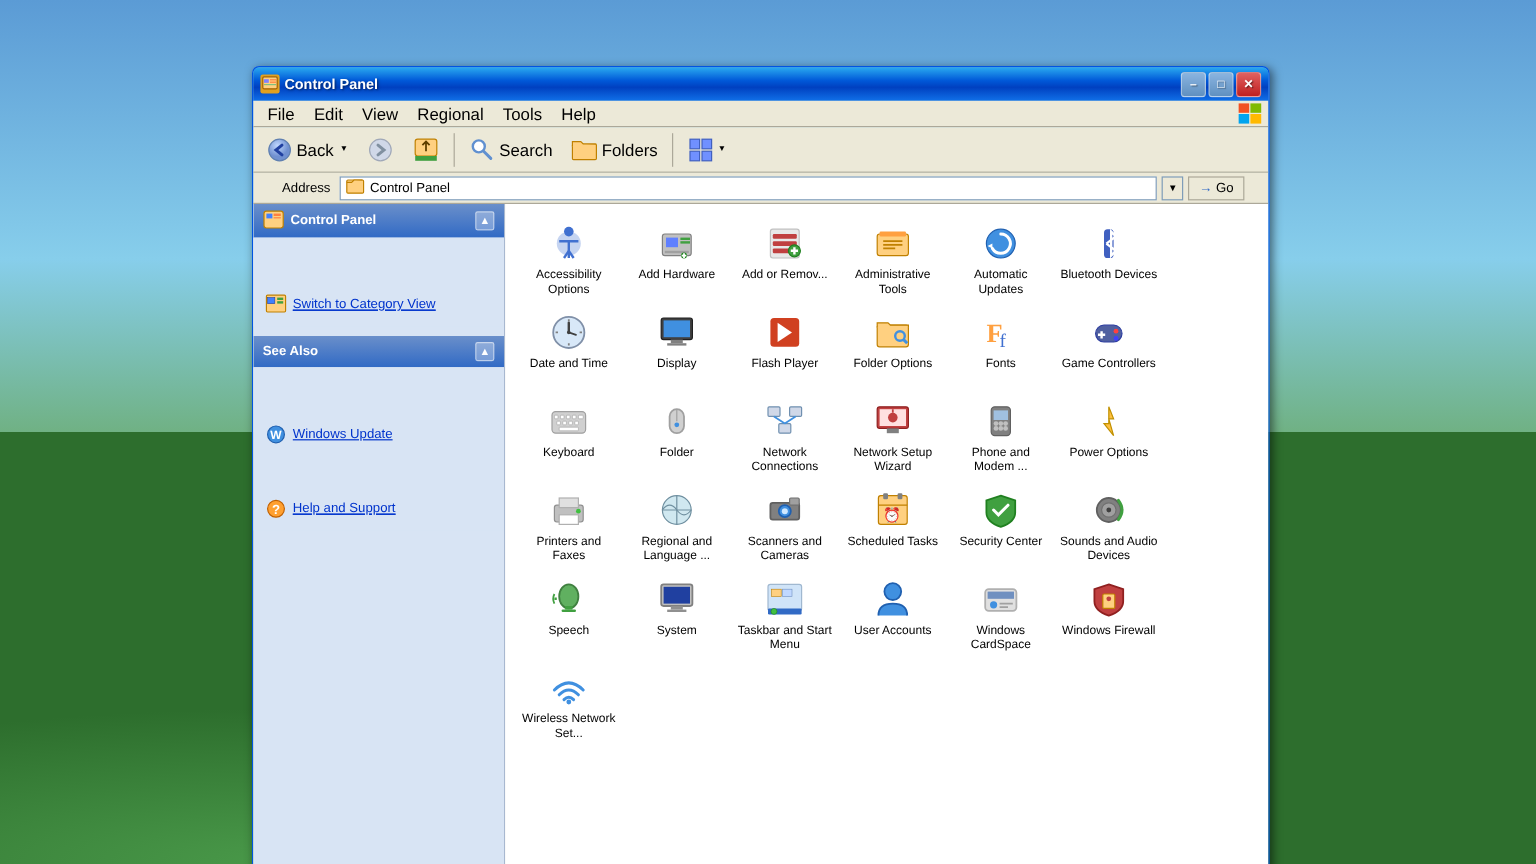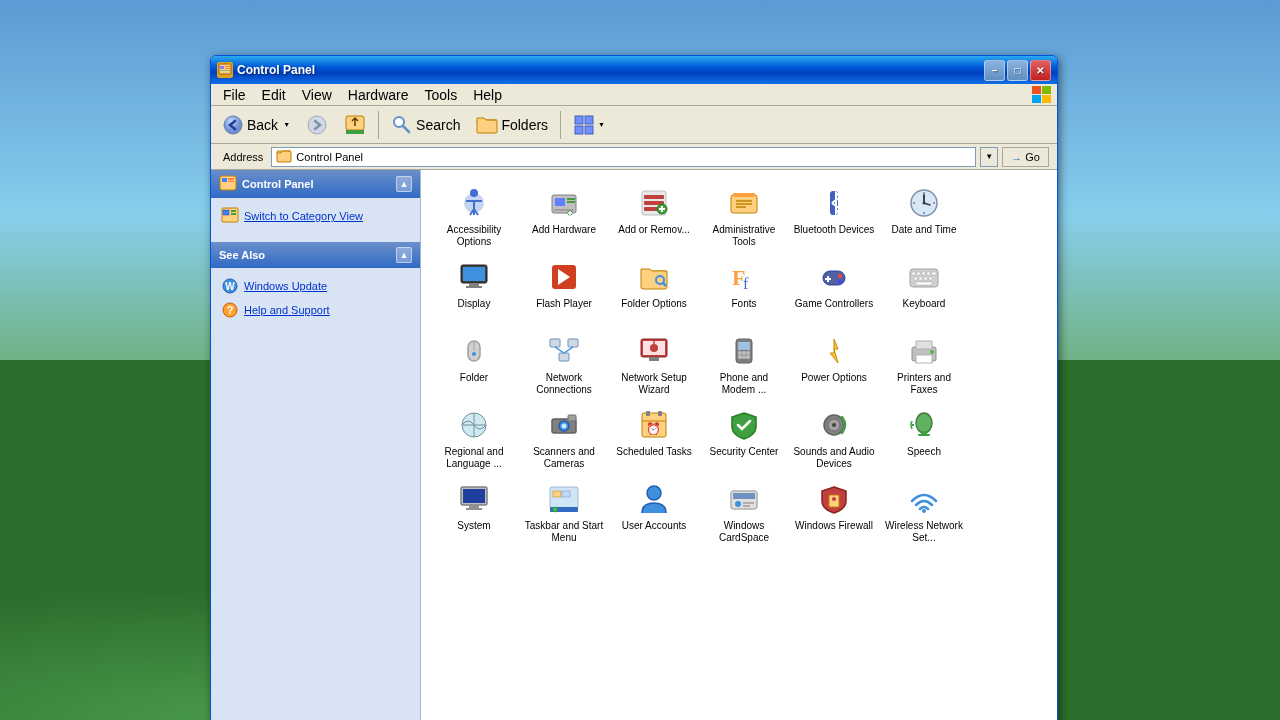--- a/index.html
+++ b/index.html
@@ -153,21 +153,21 @@
     }
     .toolbar-label { font-size: 14px; }
     .toolbar-sep { width: 1px; height: 28px; background: #aca899; margin: 0 3px; }
 
     
     .addressbar {
       height: 26px;
       background: #ece9d8;
       display: flex;
       align-items: center;
-      padding: 0 8px;
+      padding: 0 20px;
       border-bottom: 1px solid #aca899;
       flex-shrink: 0;
       gap: 4px;
     }
     .addr-label { font-size: 11px; color: #000; padding: 0 4px; }
     .addr-input {
       flex: 1;
       height: 20px;
       border: 1px solid #7f9db9;
       background: white;
@@ -252,20 +252,21 @@
 
     .panel-link {
       display: flex;
       align-items: center;
       padding: 3px 6px;
       color: #0033cc;
       cursor: pointer;
       text-decoration: underline;
       font-size: 11px;
       gap: 5px;
+      margin-top: 38px;
     }
 
     
     .right-panel {
       flex: 1;
       overflow-y: auto;
       background: white;
       padding: 8px;
     }
 
@@ -350,21 +351,21 @@
         <div class="tb-btn tb-min">–</div>
         <div class="tb-btn tb-max">□</div>
         <div class="tb-btn tb-close">✕</div>
       </div>
     </div>
 
     <div class="menubar">
       <span class="menu-item">File</span>
       <span class="menu-item">Edit</span>
       <span class="menu-item">View</span>
-      <span class="menu-item">Hardware</span>
+      <span class="menu-item">Regional</span>
       <span class="menu-item">Tools</span>
       <span class="menu-item">Help</span>
       <div class="windows-logo">
         <svg width="20" height="18" viewBox="0 0 20 18">
           <rect x="0" y="0" width="9" height="8" fill="#f25022"></rect>
           <rect x="10" y="0" width="9" height="8" fill="#7fba00"></rect>
           <rect x="0" y="9" width="9" height="8" fill="#00a4ef"></rect>
           <rect x="10" y="9" width="9" height="8" fill="#ffb900"></rect>
         </svg>
       </div>
@@ -570,20 +571,31 @@
                   <line x1="8" y1="17" x2="24" y2="17" stroke="#c08000" stroke-width="1.5"></line>
                   <line x1="8" y1="20" x2="18" y2="20" stroke="#c08000" stroke-width="1.5"></line>
                 </svg>
               </div>
               <div class="cp-label">Administrative
 Tools</div>
             </div>
             <div class="cp-item">
               <div class="cp-icon">
                 <svg width="32" height="32" viewBox="0 0 32 32">
+                  <circle cx="16" cy="16" r="12" fill="#4090e0" stroke="#2060b0" stroke-width="1"></circle>
+                  <path d="M16 8 A8 8 0 1 1 9 20" fill="none" stroke="white" stroke-width="2.5" stroke-linecap="round"></path>
+                  <polygon points="9,20 5,18 9,16" fill="white"></polygon>
+                </svg>
+              </div>
+              <div class="cp-label">Automatic
+Updates</div>
+            </div>
+            <div class="cp-item">
+              <div class="cp-icon">
+                <svg width="32" height="32" viewBox="0 0 32 32">
                   <rect x="12" y="4" width="8" height="24" rx="3" fill="#4060c0"></rect>
                   <path d="M14 16 L22 10 L18 6 L18 26 L22 22 L14 16" fill="none" stroke="white" stroke-width="2"></path>
                 </svg>
               </div>
               <div class="cp-label">Bluetooth
 Devices</div>
             </div>
             <div class="cp-item">
               <div class="cp-icon">
                 <svg width="32" height="32" viewBox="0 0 32 32">

